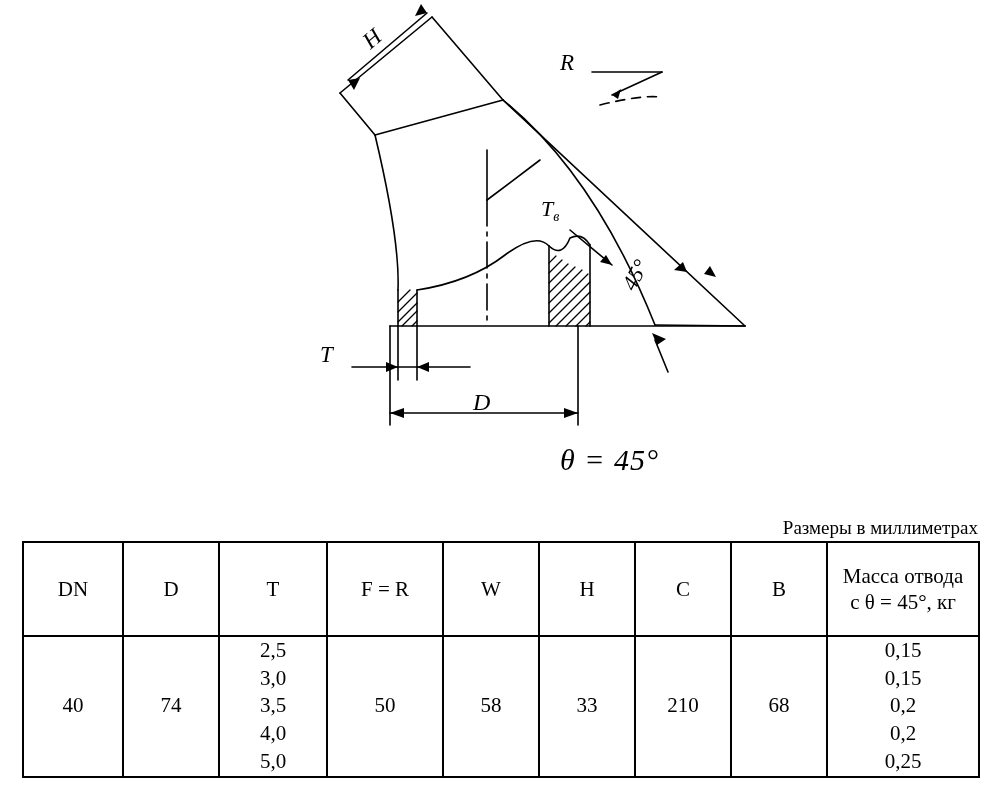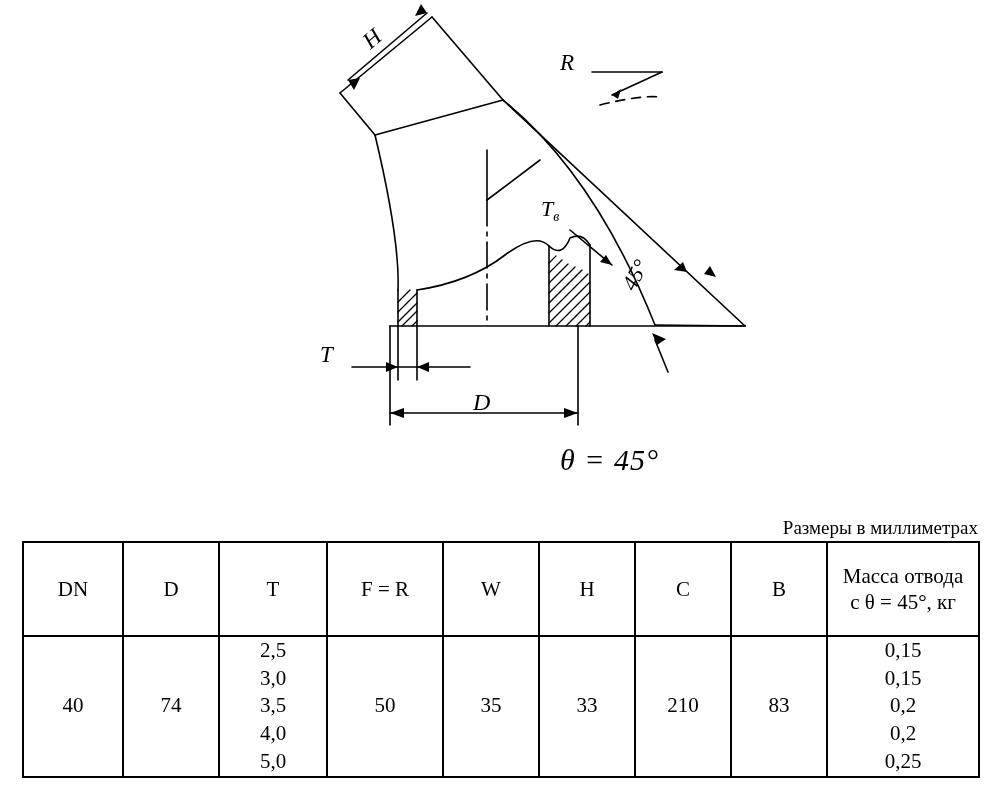--- a/index.html
+++ b/index.html
@@ -223,24 +223,24 @@
     <tbody>
       <tr>
         <td>40</td>
         <td>74</td>
         <td class="multiline">2,5
 3,0
 3,5
 4,0
 5,0</td>
         <td>50</td>
-        <td>35</td>
+        <td>58</td>
         <td>33</td>
         <td>210</td>
-        <td>83</td>
+        <td>68</td>
         <td class="multiline">0,15
 0,15
 0,2
 0,2
 0,25</td>
       </tr>
     </tbody>
   </table>
 
 </div>

